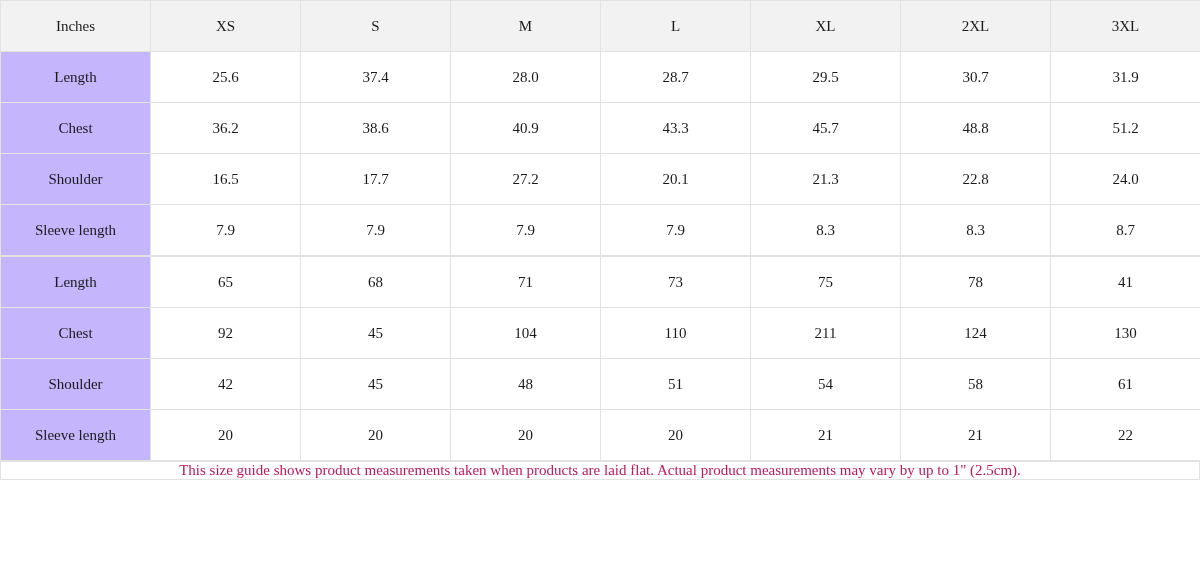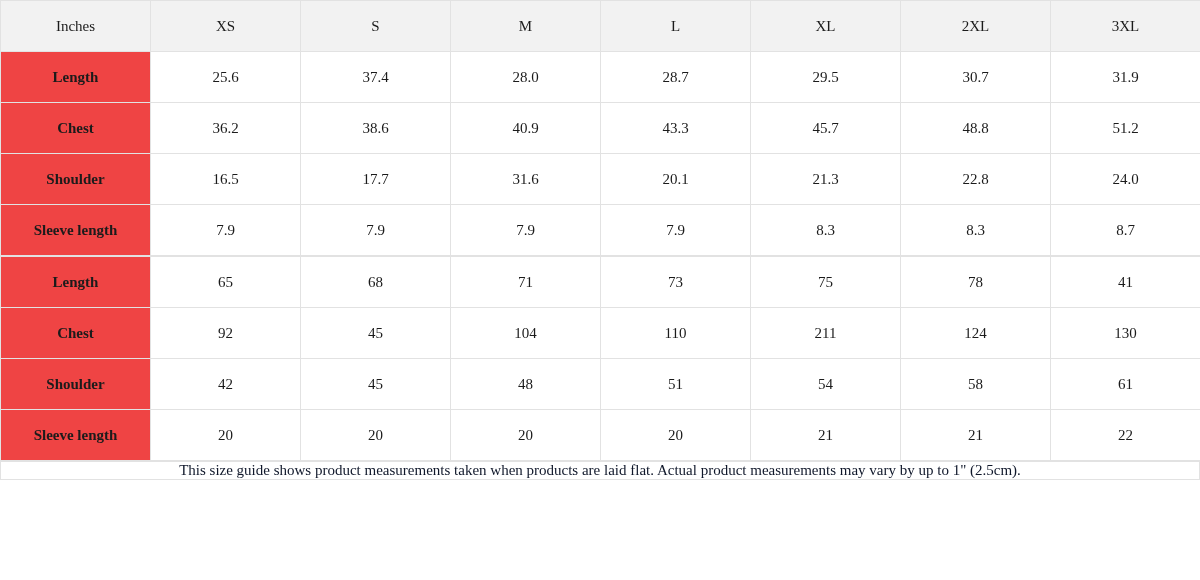--- a/index.html
+++ b/index.html
@@ -35,22 +35,21 @@
     font-size: 15px;
     color: #1b1b1b;
     padding: 0;
     height: 50px;
   }
   table.size-table tr.header-row td {
     background: #f2f2f2;
     height: 50px;
   }
   table.size-table td.row-label {
-    background: #ef4444;
-    font-weight: bold;
+    background: #c4b5fd;
   }
   table.size-table td.unit-label {
     background: #f2f2f2;
   }
   col.label-col { width: 150px; }
   col.size-col { width: 150px; }
 
   .spacer {
     height: 30px;
     width: 1200px;
@@ -63,21 +62,21 @@
     border: 1px solid #e2e2e2;
     border-top: 1px solid #e2e2e2;
     height: 49px;
     display: flex;
     align-items: center;
     justify-content: center;
     background: #ffffff;
   }
   .note-text {
     font-size: 15px;
-    color: #0f172a;
+    color: #be185d;
     text-align: center;
     padding: 0 12px;
     white-space: nowrap;
   }
 </style>
 </head>
 <body>
 
 <div class="page">
 
@@ -120,21 +119,21 @@
         <td>40.9</td>
         <td>43.3</td>
         <td>45.7</td>
         <td>48.8</td>
         <td>51.2</td>
       </tr>
       <tr>
         <td class="row-label">Shoulder</td>
         <td>16.5</td>
         <td>17.7</td>
-        <td>31.6</td>
+        <td>27.2</td>
         <td>20.1</td>
         <td>21.3</td>
         <td>22.8</td>
         <td>24.0</td>
       </tr>
       <tr>
         <td class="row-label">Sleeve length</td>
         <td>7.9</td>
         <td>7.9</td>
         <td>7.9</td>

